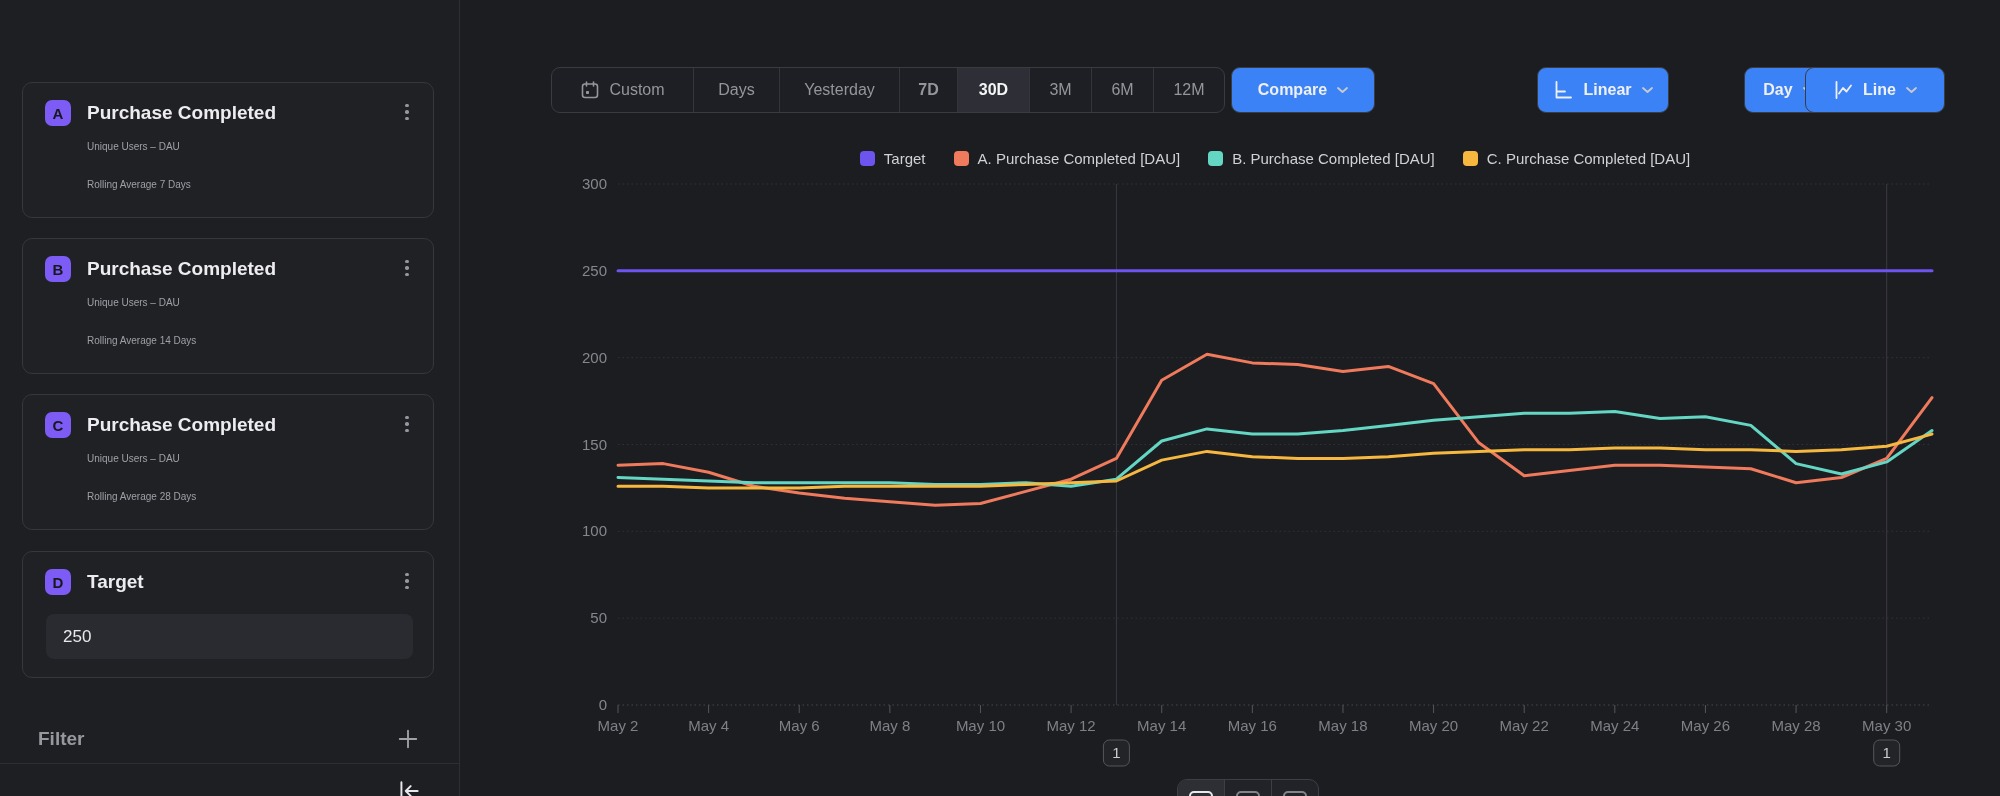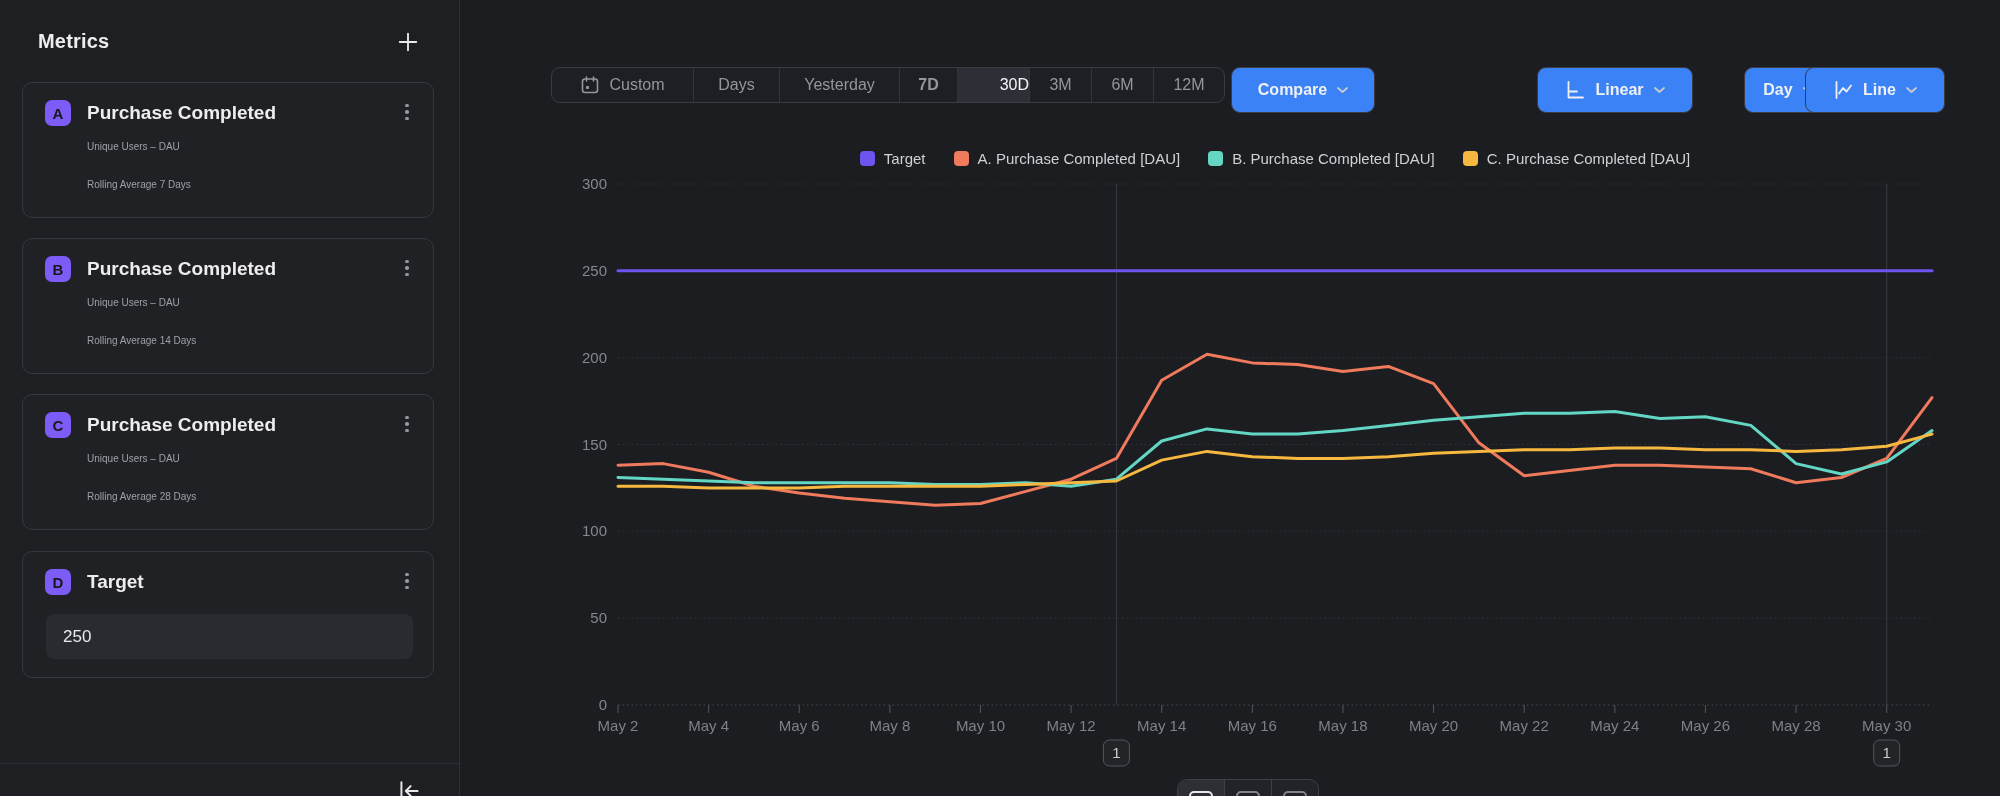--- a/index.html
+++ b/index.html
@@ -42,41 +42,41 @@
     background:#2a2b30; border:none; border-radius:8px; outline:none;
     color:#e9e9ec; font-size:17px; padding:0 17px; font-family:"Liberation Sans", sans-serif;
   }
   .side-filter { position:absolute; left:38px; right:40px; top:728px; display:flex; justify-content:space-between; align-items:center; }
   .filter-title { font-size:19px; font-weight:700; color:#96989e; }
   .side-divider { position:absolute; left:0; right:0; top:763px; height:1px; background:#2e2f34; }
   .collapse-btn { position:absolute; left:396px; top:779px; }
 
   
   .range-group {
-    position:absolute; left:551px; top:67px; height:36px; z-index:2;
+    position:absolute; left:551px; top:67px; height:46px; z-index:2;
     display:inline-flex; border:1px solid #3a3b41; border-radius:9px; overflow:hidden; background:#1e1f24;
   }
   .seg {
     display:flex; align-items:center; justify-content:center; gap:9px;
     font-size:16px; color:#94969d; border-right:1px solid #34353b; cursor:pointer; height:100%;
   }
   .seg:last-child { border-right:none; }
-  .seg.active { background:#2e2f36; color:#f5f5f7; font-weight:400;justify-content:flex-end; }
+  .seg.active { background:#2e2f36; color:#f5f5f7; font-weight:700; }
   .w-custom{width:142px;} .w-today{width:86px;} .w-yest{width:120px;}
   .w-7d{width:58px;font-weight:bold;} .w-30d{width:72px;} .w-3m{width:62px;} .w-6m{width:62px;} .w-12m{width:70px;}
 
   .tool-btn {
     position:absolute; top:67px; height:46px; z-index:2;
     display:flex; align-items:center; justify-content:center; gap:10px;
     background:#3b82f6; border:1px solid #3b3c42; border-radius:9px;
     color:#eff0f2; font-size:16px; font-weight:700; cursor:pointer;
     font-family:"Liberation Sans", sans-serif;
   }
   .compare-btn { left:1231px; width:144px; }
-  .linear-btn  { left:1537px; width:156px;text-align:center; }
+  .linear-btn  { left:1537px; width:132px;text-align:center; }
   .day-btn     { left:1744px; width:89px;  }
   .line-btn    { left:1805px; width:140px; }
 
   
   .legend {
     position:absolute; left:618px; width:1314px; top:147px; height:22px; z-index:2;
     display:flex; justify-content:center; align-items:center; gap:28px;
   }
   .lg-item { display:inline-flex; align-items:center; gap:9px; cursor:pointer; }
   .lg-swatch { width:15px; height:15px; border-radius:4px; display:inline-block; }
@@ -169,28 +169,20 @@
       <span class="lg-swatch" style="background: rgb(99, 214, 196);"></span>
       <span class="lg-label">B. Purchase Completed [DAU]</span>
     </span>
     <span class="lg-item">
       <span class="lg-swatch" style="background: rgb(246, 184, 63);"></span>
       <span class="lg-label">C. Purchase Completed [DAU]</span>
     </span>
   </div>
 
 <aside class="sidebar">
-  <div class="side-head">
-    <span class="side-title">Metrics</span>
-    <button class="icon-btn">
-      <svg width="22" height="22" viewBox="0 0 20 20">
-        <path d="M10 2.5v15M2.5 10h15" stroke="#e8e8ea" stroke-width="1.7" stroke-linecap="round"></path>
-      </svg>
-    </button>
-  </div>
 
   <div class="card a">
     <span class="badge">A</span>
     <span class="card-title">Purchase Completed</span>
     <span class="kebab">
         <i></i>
         <i></i>
         <i></i>
       </span>
     <span class="card-line l1">Unique Users – DAU</span>
@@ -225,20 +217,28 @@
     <span class="badge">D</span>
     <span class="card-title">Target</span>
     <span class="kebab">
         <i></i>
         <i></i>
         <i></i>
       </span>
     <input class="target-input" value="250" style="">
   </div>
 
+  <div class="side-filter">
+    <span class="filter-title">Filter</span>
+    <button class="icon-btn">
+      <svg width="22" height="22" viewBox="0 0 20 20">
+        <path d="M10 2.5v15M2.5 10h15" stroke="#9fa1a6" stroke-width="1.7" stroke-linecap="round"></path>
+      </svg>
+    </button>
+  </div>
   <div class="side-divider"></div>
   <button class="icon-btn collapse-btn">
     <svg width="26" height="24" viewBox="0 0 24 22">
       <path d="M5 3v16M20 11H9M13.5 6.5 9 11l4.5 4.5" stroke="#e8e8ea" stroke-width="1.8" fill="none" stroke-linecap="round" stroke-linejoin="round"></path>
     </svg>
   </button>
 </aside>
 
 <div class="range-group">
   <div class="seg w-custom">

